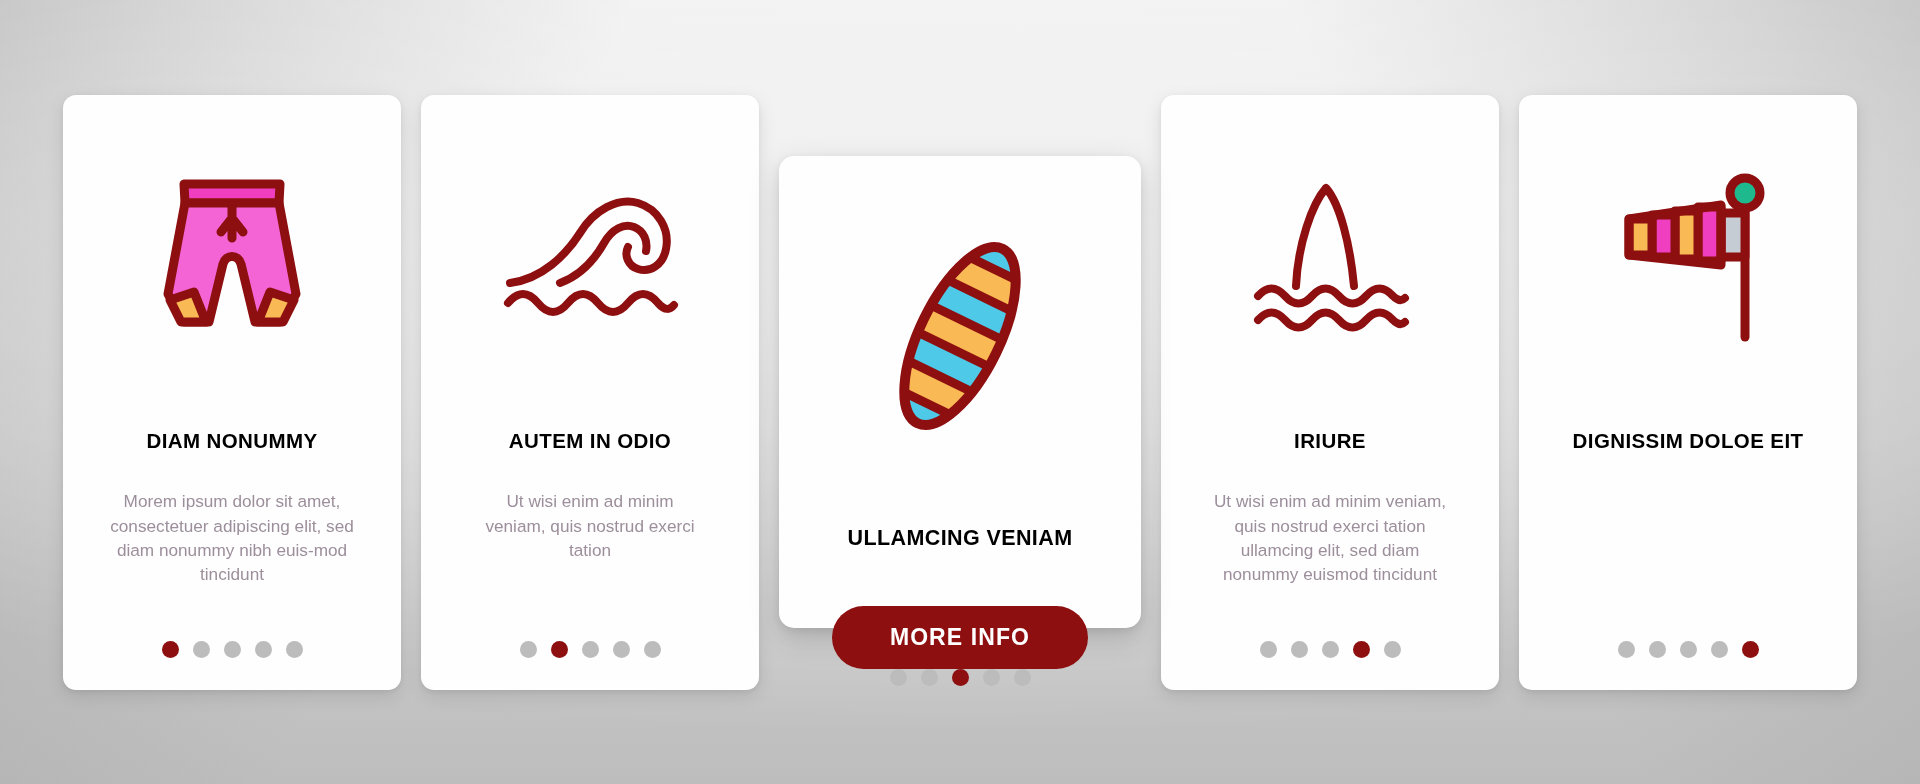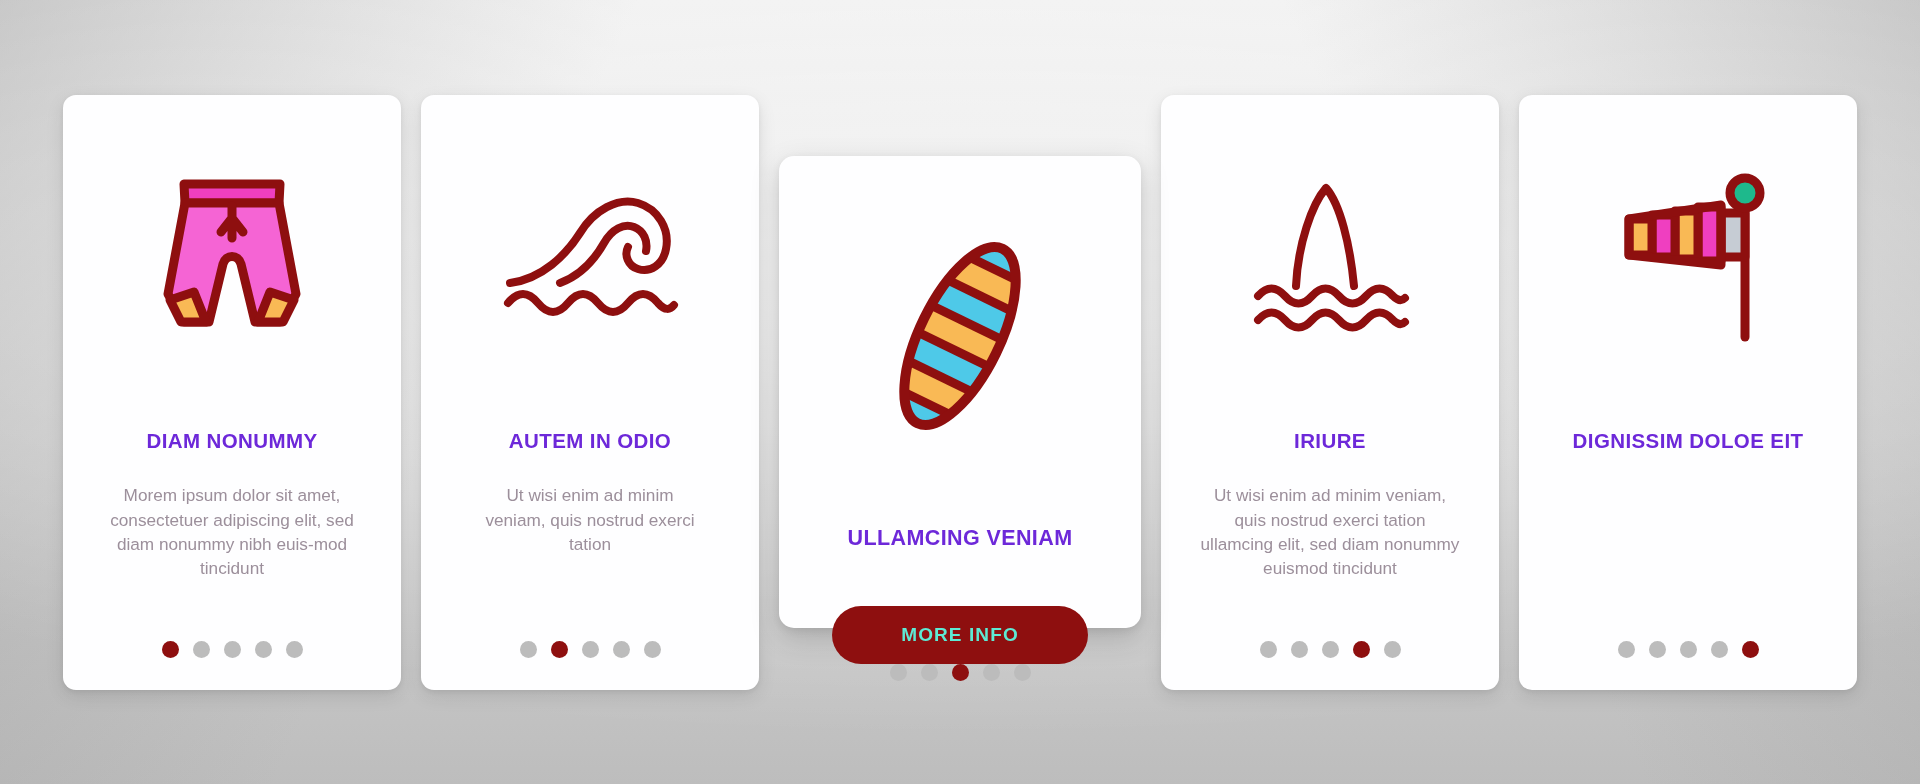--- a/index.html
+++ b/index.html
@@ -70,53 +70,53 @@
     display: flex;
     align-items: center;
     justify-content: center;
     flex: none;
   }
   .card.featured .icon-area {
     height: 300px;
   }
 
   .card-title {
-    color: #6d28d9;
+    color: #000000;
     font-size: 20.5px;
     font-weight: bold;
     letter-spacing: 0.4px;
     text-align: center;
     text-transform: uppercase;
     line-height: 1.2;
     margin: 0;
   }
   .card.featured .card-title {
     font-size: 21.5px;
   }
 
   .card-body {
     color: #9c8f9b;
     font-size: 17.2px;
     line-height: 1.42;
     text-align: center;
-    margin: 8px;
+    margin: 14px;
     padding: 0 4px;
     max-width: 276px;
   }
   .spacer-title { height: 40px; flex: none; }
   .spacer-body { height: 22px; flex: none; }
 
   .more-info-btn {
     margin-top: 32px;
     background: #8e0f0f;
-    color: #5eead4;
+    color: #ffffff;
     border: none;
     border-radius: 34px;
     font-family: "Liberation Sans", sans-serif;
-    font-size: 19px;
+    font-size: 23px;
     font-weight: bold;
     letter-spacing: 1.1px;
     padding: 18px 46px;
     cursor: pointer;
     min-width: 256px;
   }
 
   .dots {
     display: flex;
     gap: 14px;

